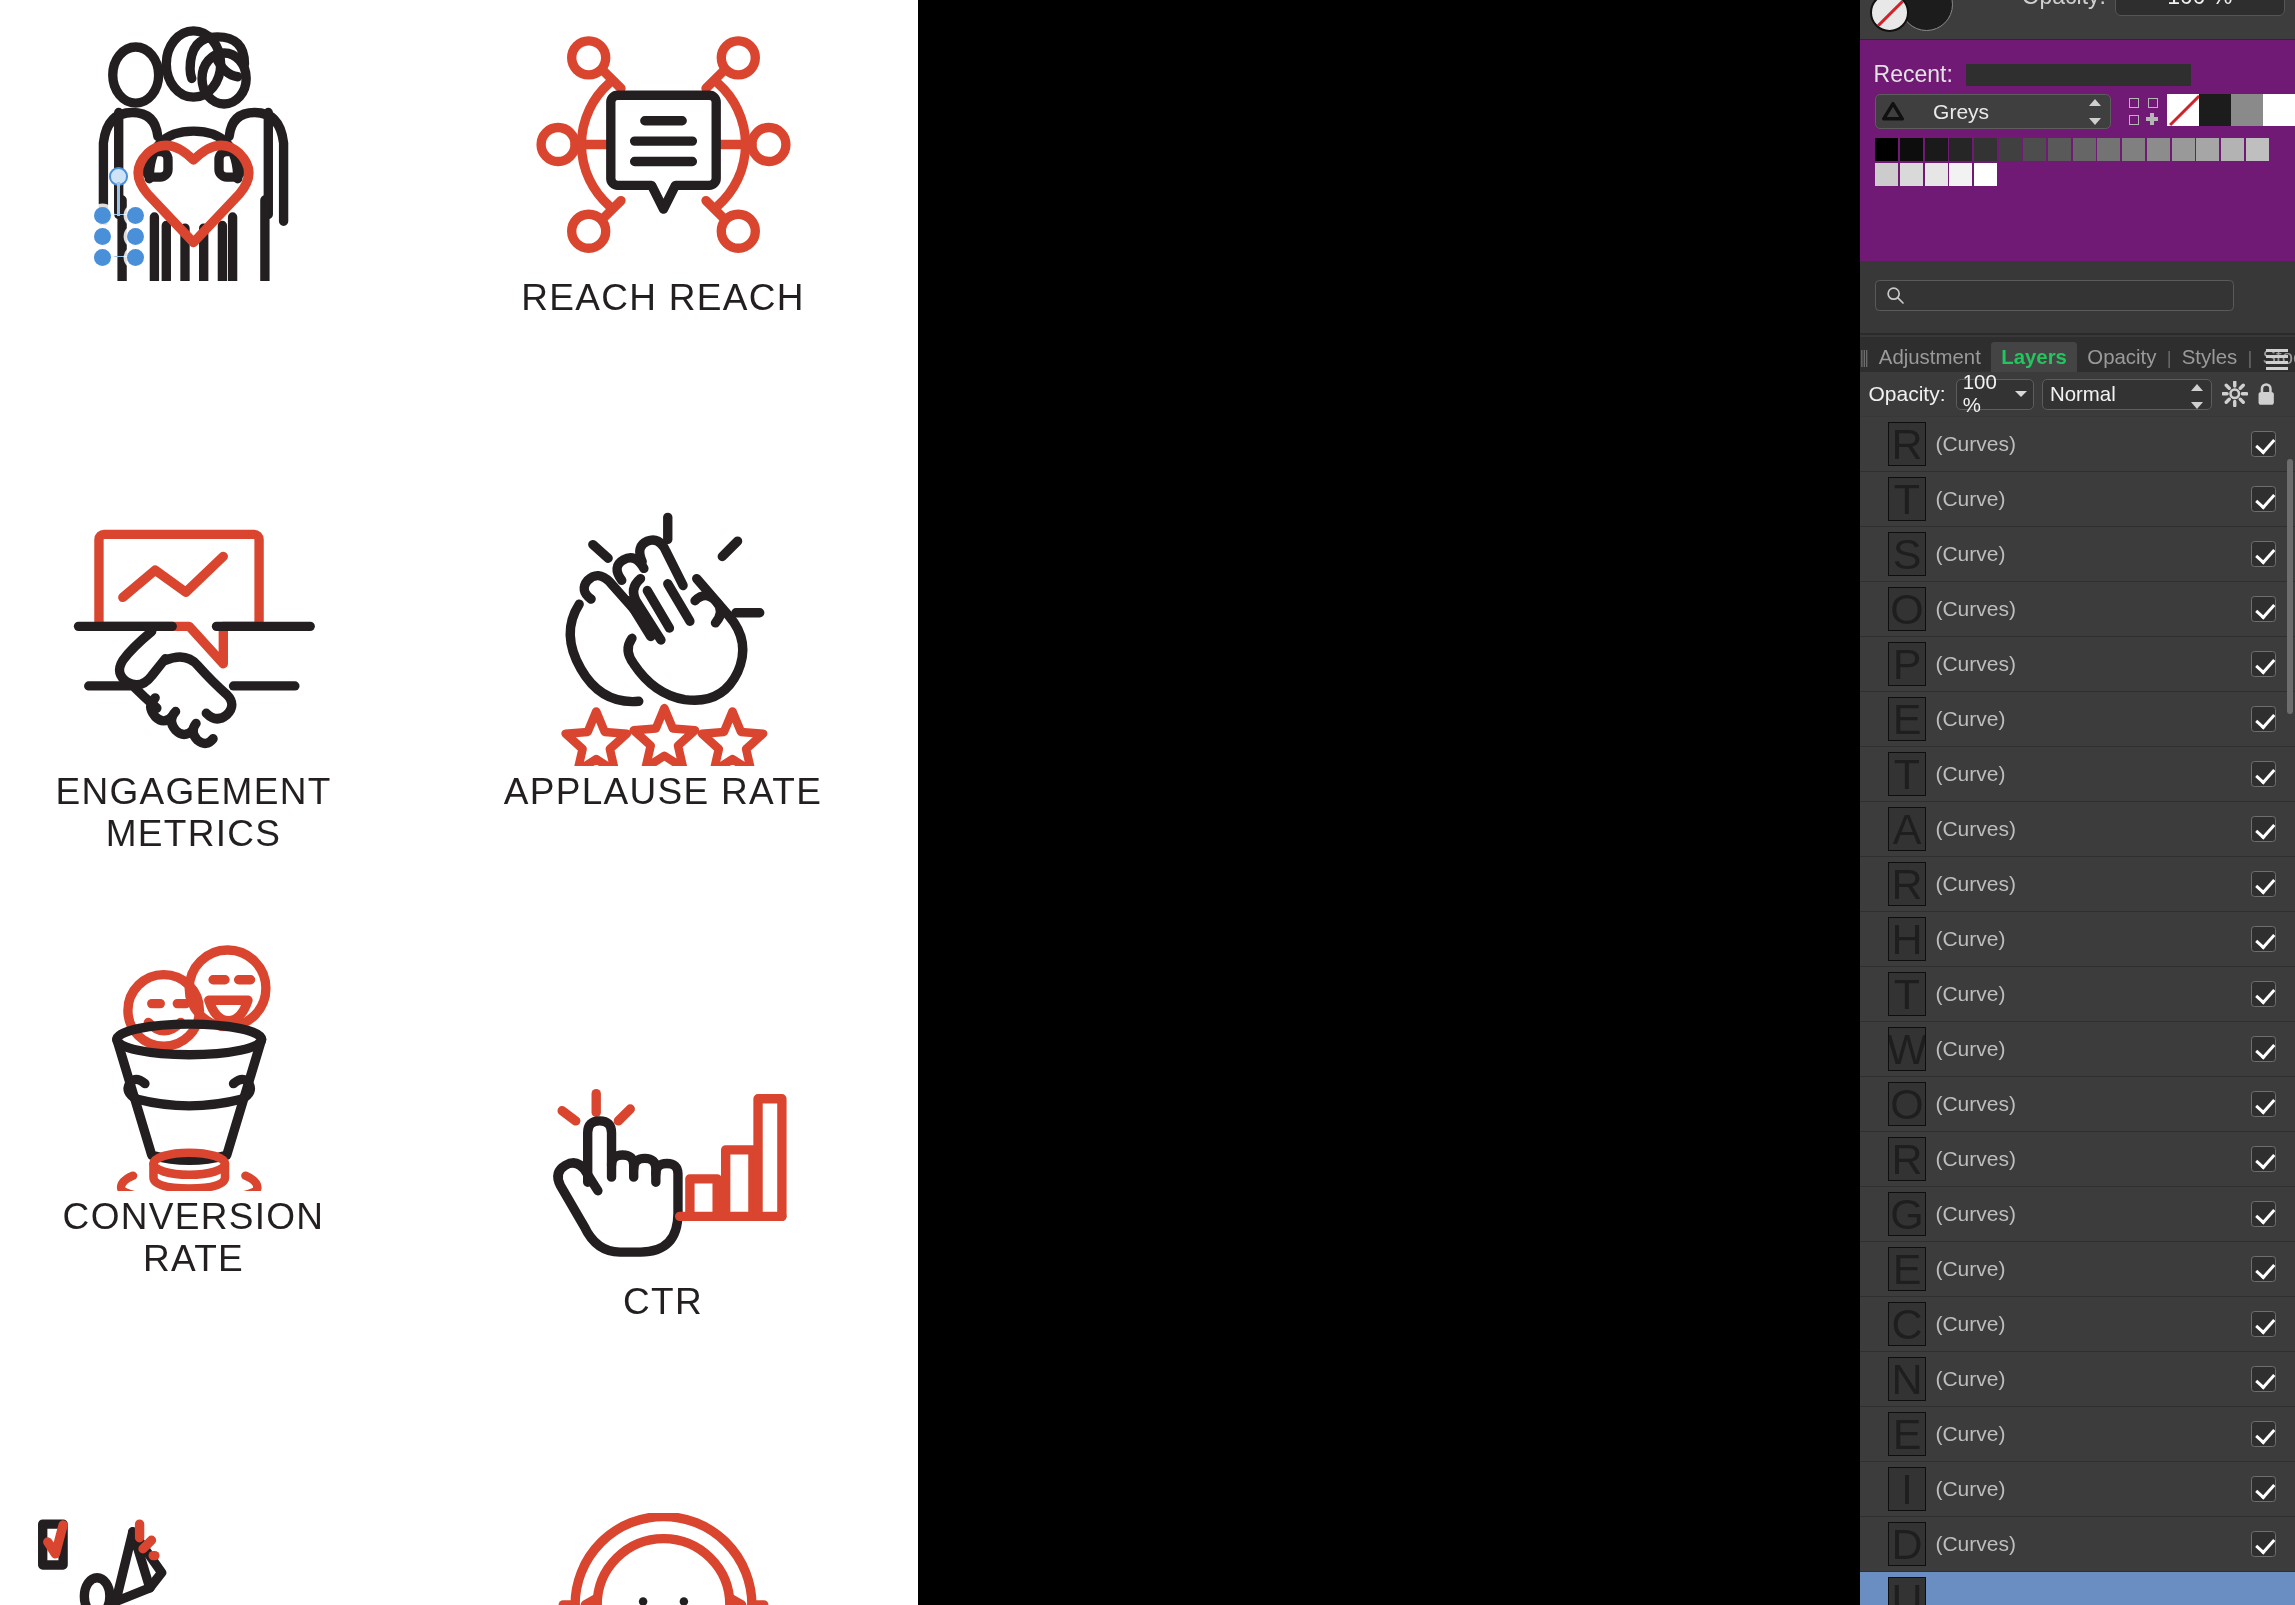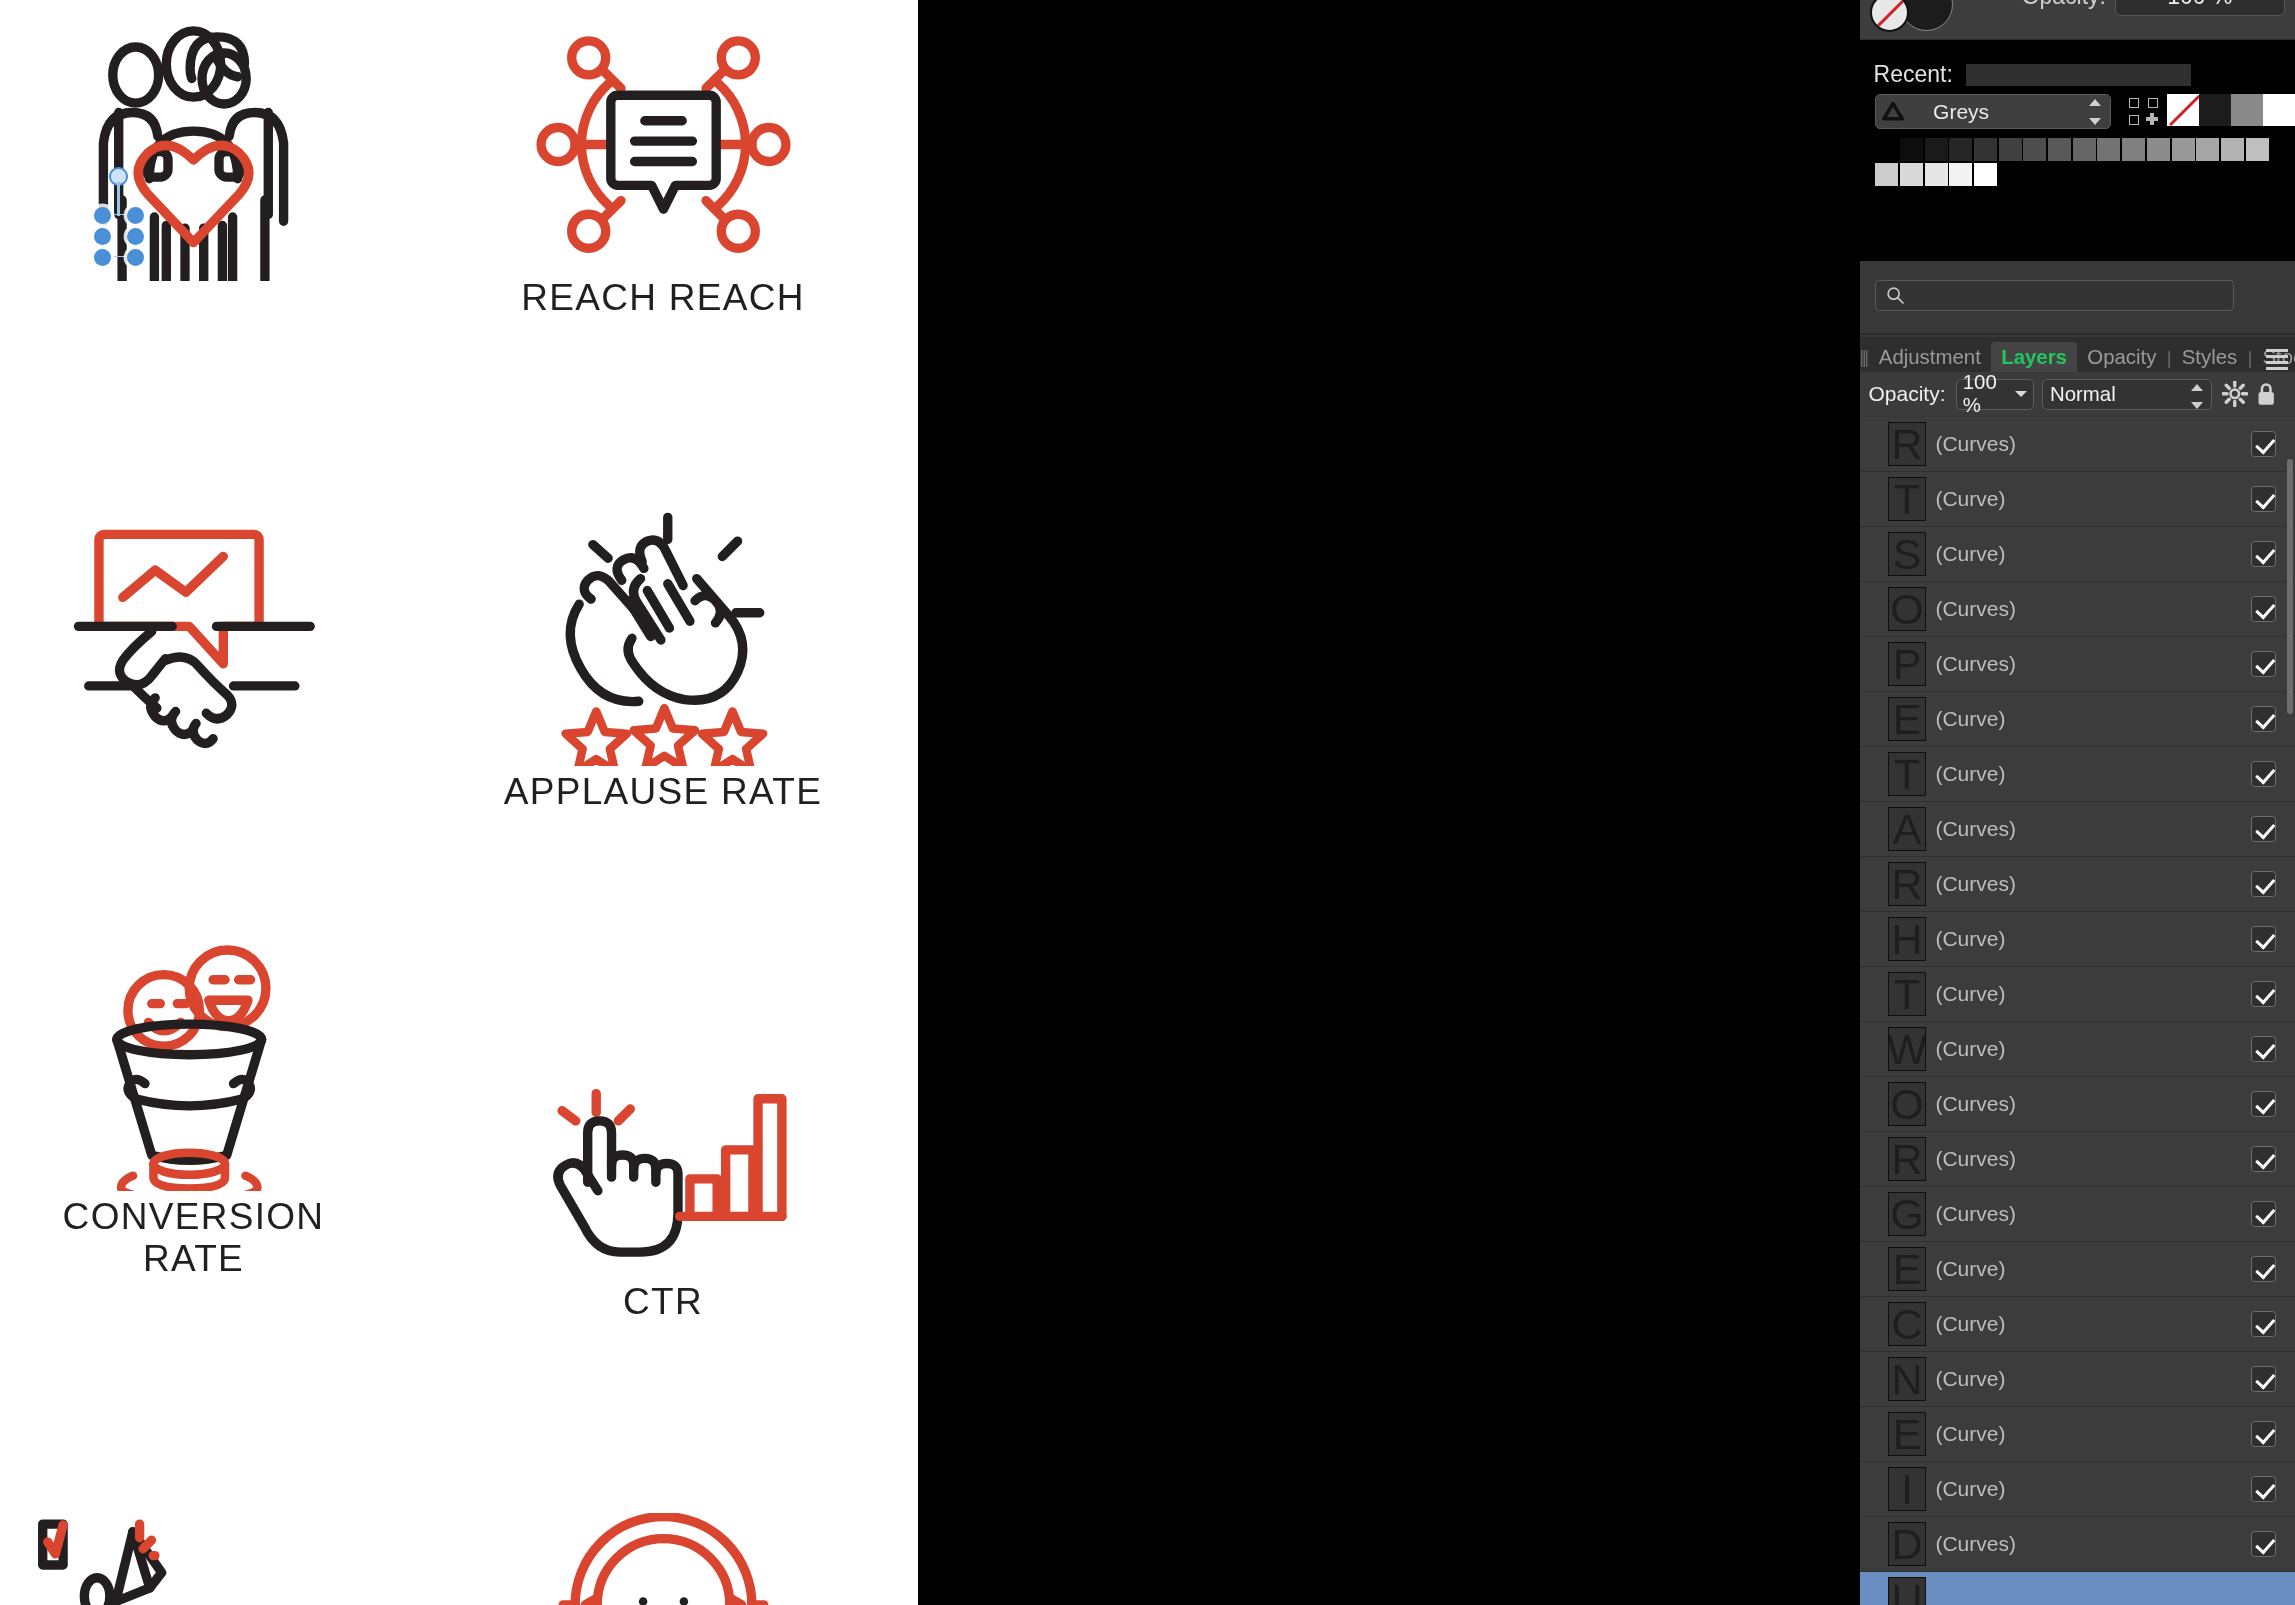--- a/index.html
+++ b/index.html
@@ -84,21 +84,21 @@
     color:#f0f0f0; font-size:23px; text-align:center; line-height:41px;
     overflow:hidden;
   }
   #opacity-ghost-label {
     position:absolute; right:189px; top:-17px; color:#cfcfcf; font-size:23px;
   }
 
   
   #swatches-section {
     position:absolute; left:0; top:40px; width:435px; height:221px;
-    background:#000000;
+    background:#701a75;
   }
   #recent-row { position:absolute; left:13.6px; top:21px; display:flex; align-items:center; }
   #recent-label { color:#e2e2e2; font-size:23px; }
   #recent-well {
     margin-left:13.6px; width:225px; height:22px; background:#2f2f2f;
   }
   #palette-row {
     position:absolute; left:14.5px; top:54px; display:flex; align-items:center;
   }
   #palette-select {
@@ -295,20 +295,22 @@
             <path d="M172 126 h110"></path>
           <path d="M96 132 q-24 20 -34 34 q-10 16 6 26 q16 8 28 -8 l16 -20"></path>
           <path d="M22 196 h52 q14 14 28 26"></path>
           <path d="M112 166 q24 -10 38 6 q18 20 34 34 q12 12 0 24 q-12 10 -24 -2"></path>
           <path d="M100 210 q-10 10 0 22 q10 10 20 0"></path>
           <path d="M124 226 q-10 10 0 22 q10 10 20 0"></path>
           <path d="M148 240 q-8 10 2 20 q10 8 18 -2"></path>
           <path d="M192 196 h72"></path>
         </g>
       </svg>
+      <div class="icon-label">ENGAGEMENT
+METRICS</div>
     </div>
 
     <div class="icon-cell" style="left:476px; top:502px; width:374px;">
       <svg class="icon-art" width="247" height="264" viewBox="0 0 290 310">
         <g fill="none" stroke="#231f20" stroke-width="11" stroke-linecap="round" stroke-linejoin="round">
           <path d="M150 18 v26"></path>
             <path d="M62 50 L80 66"></path>
             <path d="M214 64 L232 46"></path>
             <path d="M230 130 h28"></path>
           <path d="M120 70 q-8 -18 6 -24 q14 -6 22 12 l20 40"></path>

